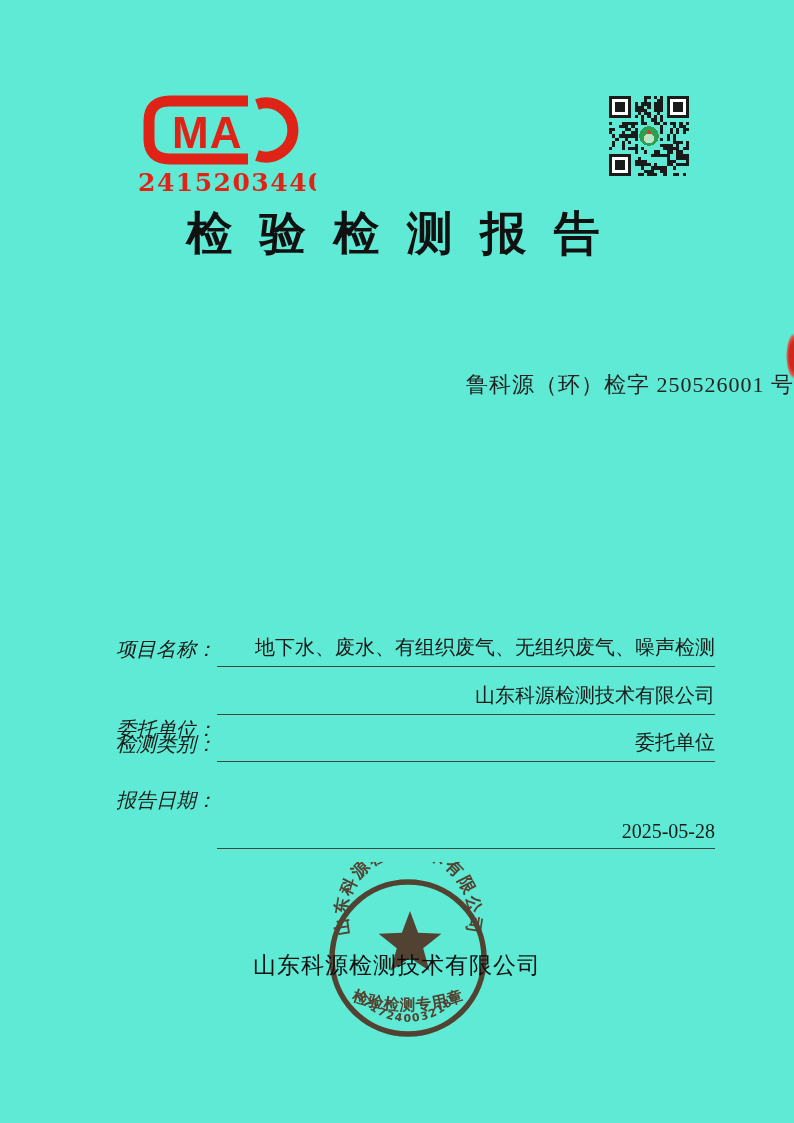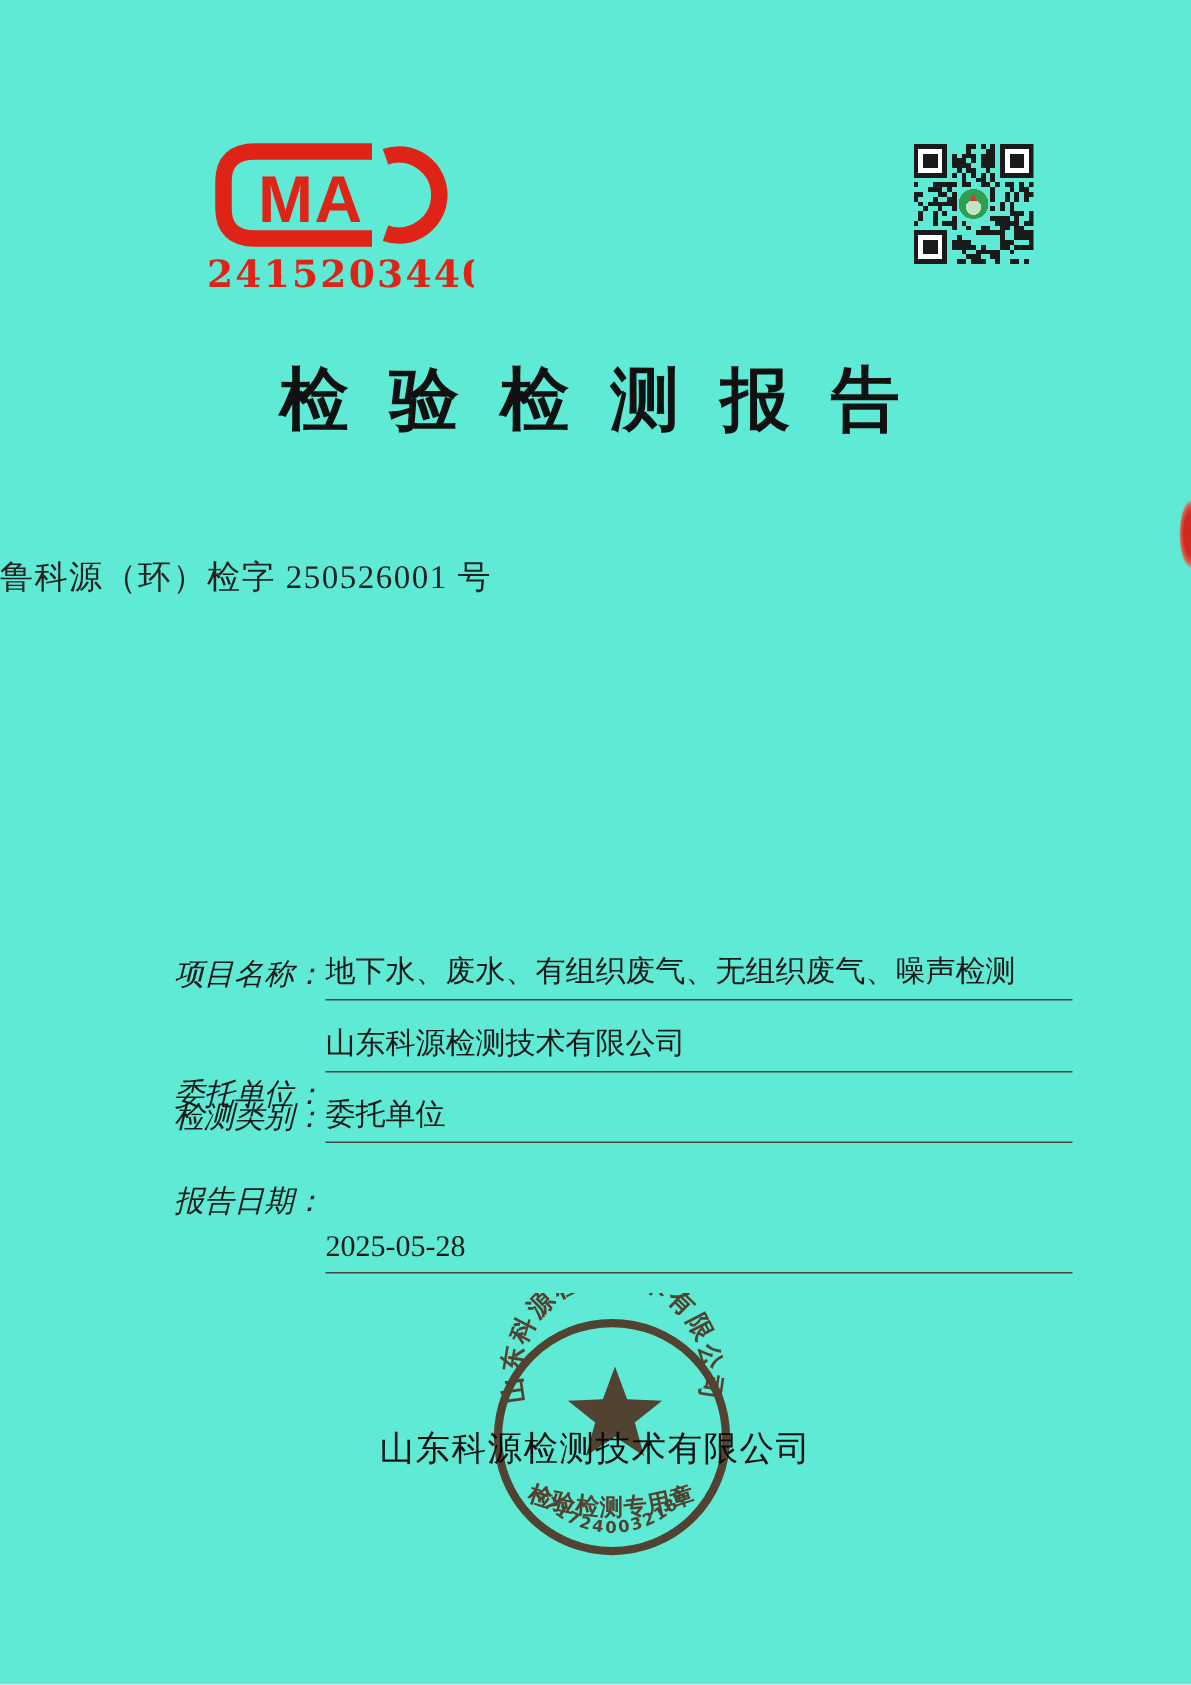--- a/index.html
+++ b/index.html
@@ -20,27 +20,26 @@
   .qr-wrap { position: absolute; left: 609px; top: 95px; width: 80px; height: 82px; }
 
   
   .title {
     position: absolute; top: 203px; left: 0; width: 100%;
     text-align: center;
     font-size: 46px; font-weight: bold;
     letter-spacing: 8px;
     color: #111;
     white-space: nowrap;
-    margin-top: 33px;
   }
 
   
   .report-no {
     position: absolute; top: 370px; left: 0; width: 100%;
-    text-align: left;
+    text-align: right;
     font-size: 22px;
     color: #222;
     letter-spacing: 1px;
   }
 
   
   .edge-stamp {
     position: absolute; left: 786px; top: 333px;
     width: 16px; height: 46px;
     border-radius: 50%;
@@ -48,21 +47,21 @@
   }
 
   
   .fields { position: absolute; left: 0; top: 0; width: 100%; }
   .field-label {
     position: absolute; left: 116px; width: 105px;
     font-size: 20px; color: #1a1a1a; white-space: nowrap; font-style: italic;
   }
   .field-value {
     position: absolute; left: 217px; width: 498px;
-    text-align: left;
+    text-align: right;
     font-size: 20px; color: #1a1a1a;
     border-bottom: 1.6px solid #444;
     padding-bottom: 5px;
     white-space: nowrap;
   }
 
   
   .issuer {
     position: absolute; top: 950px; left: 0; width: 100%;
     text-align: center;

